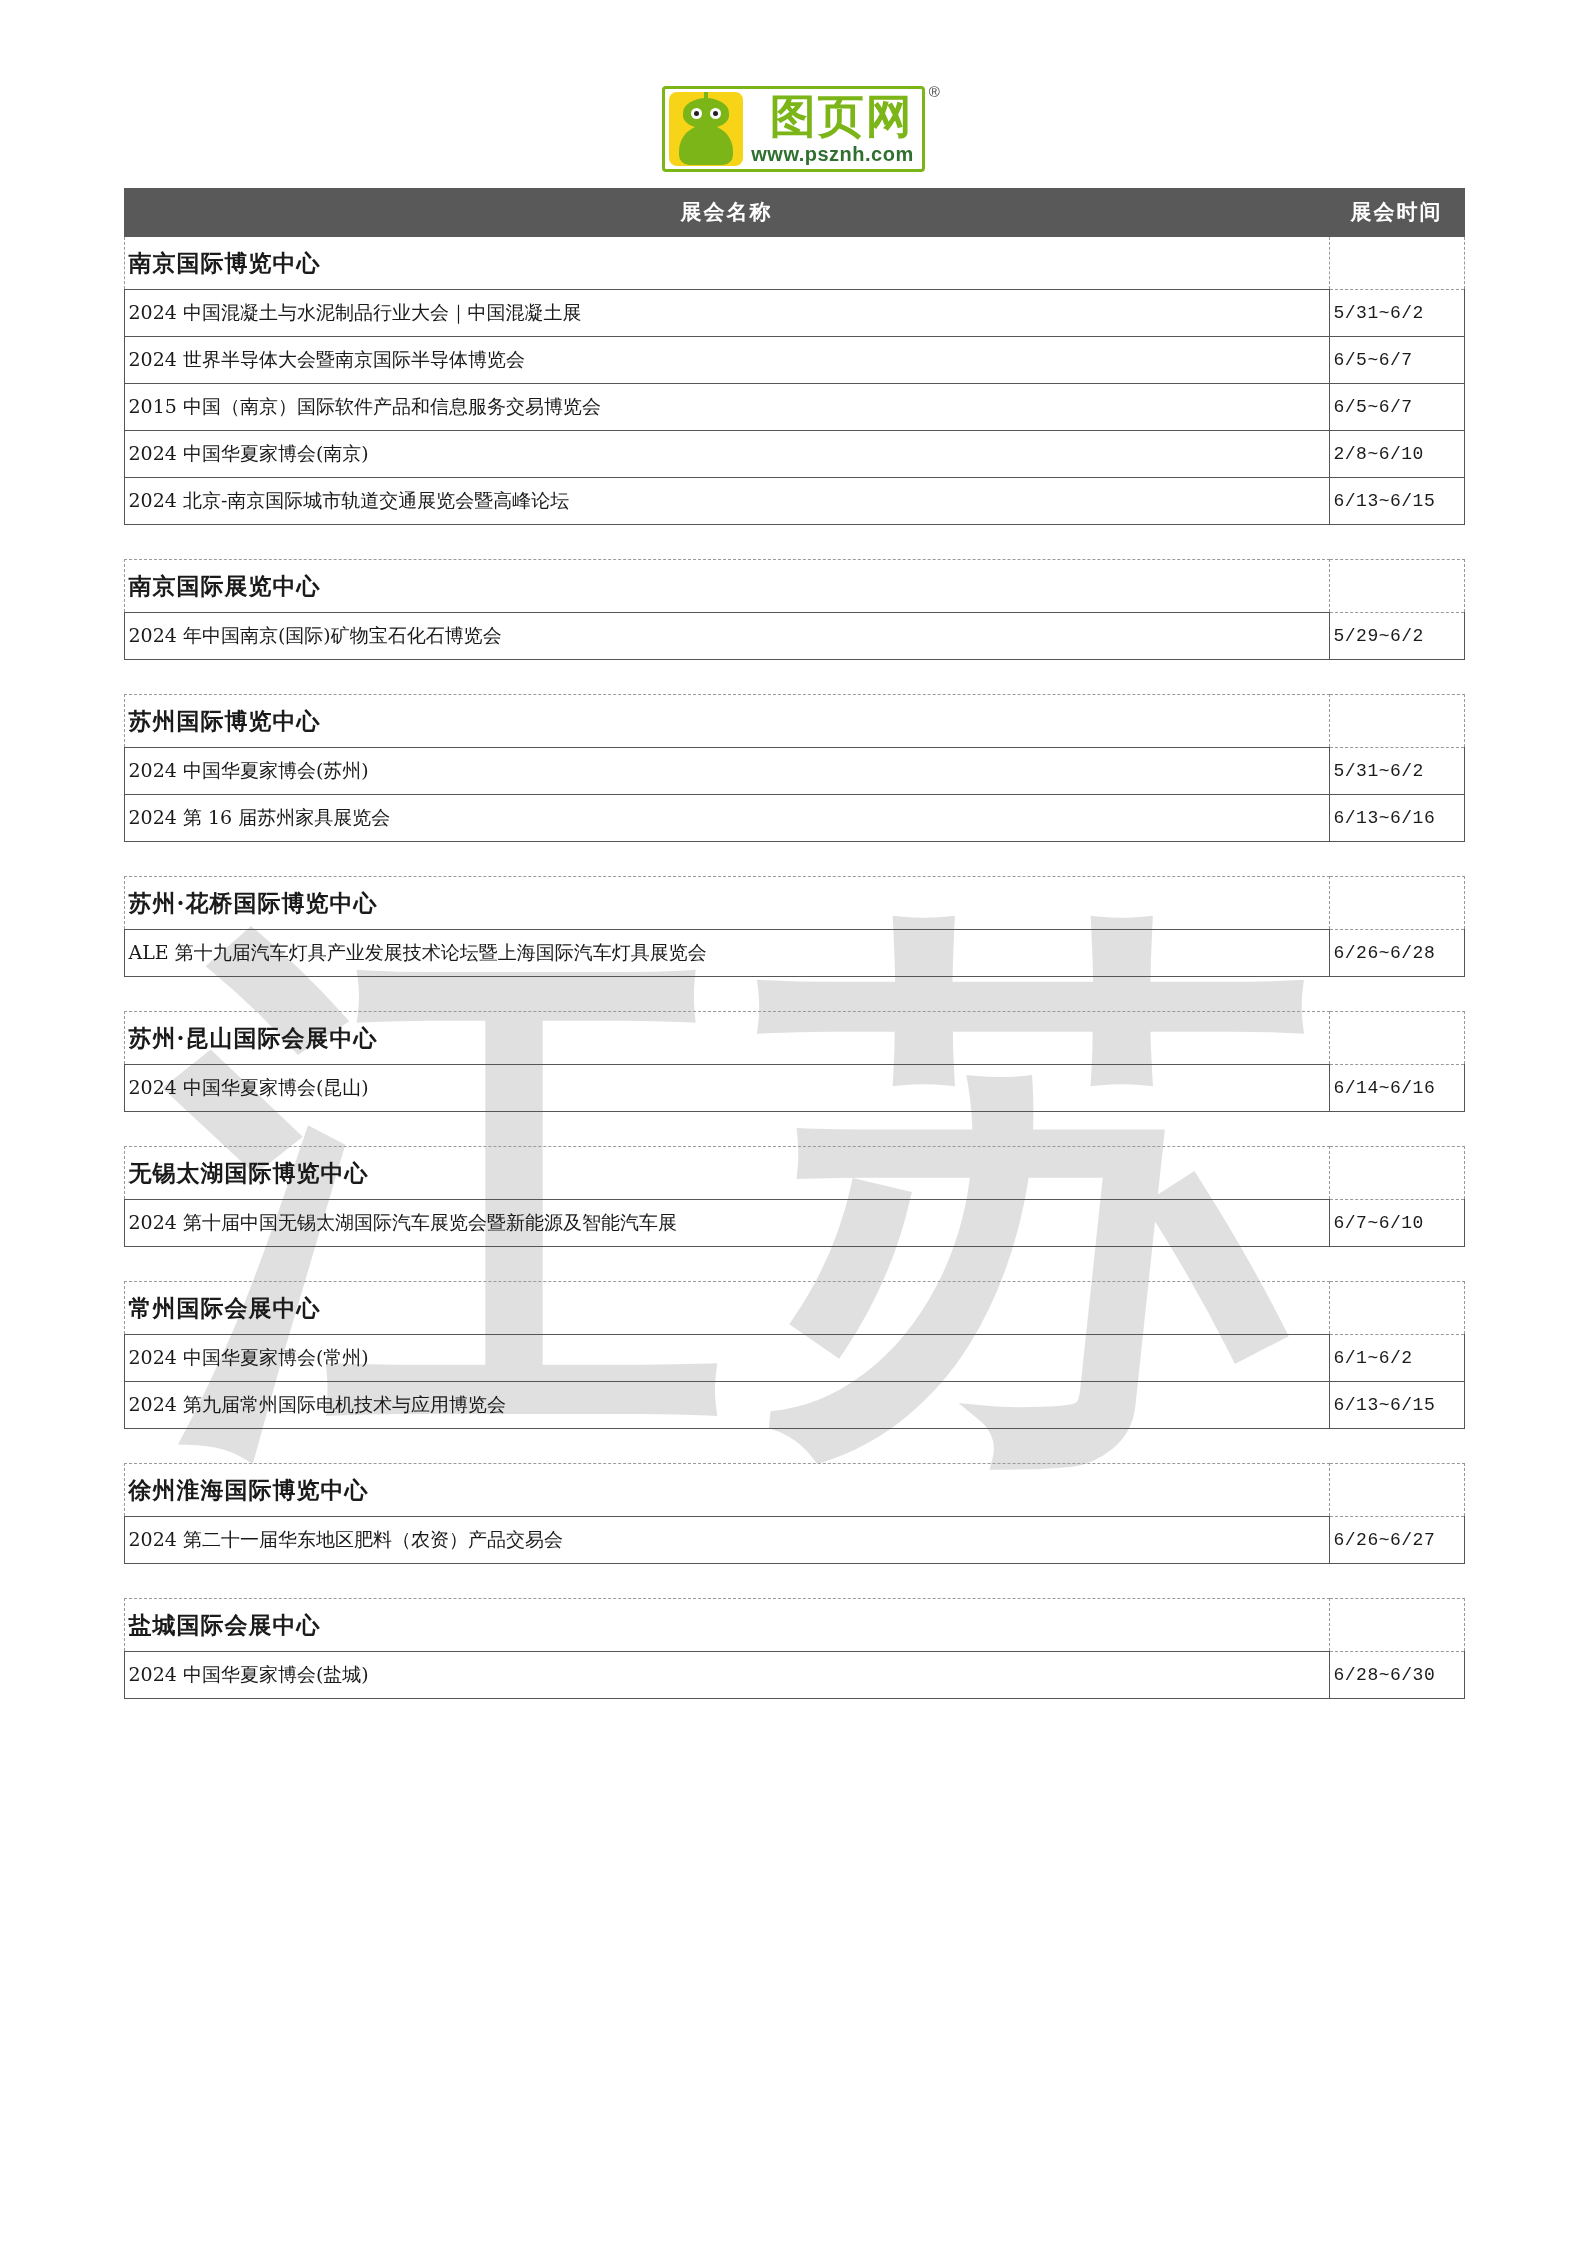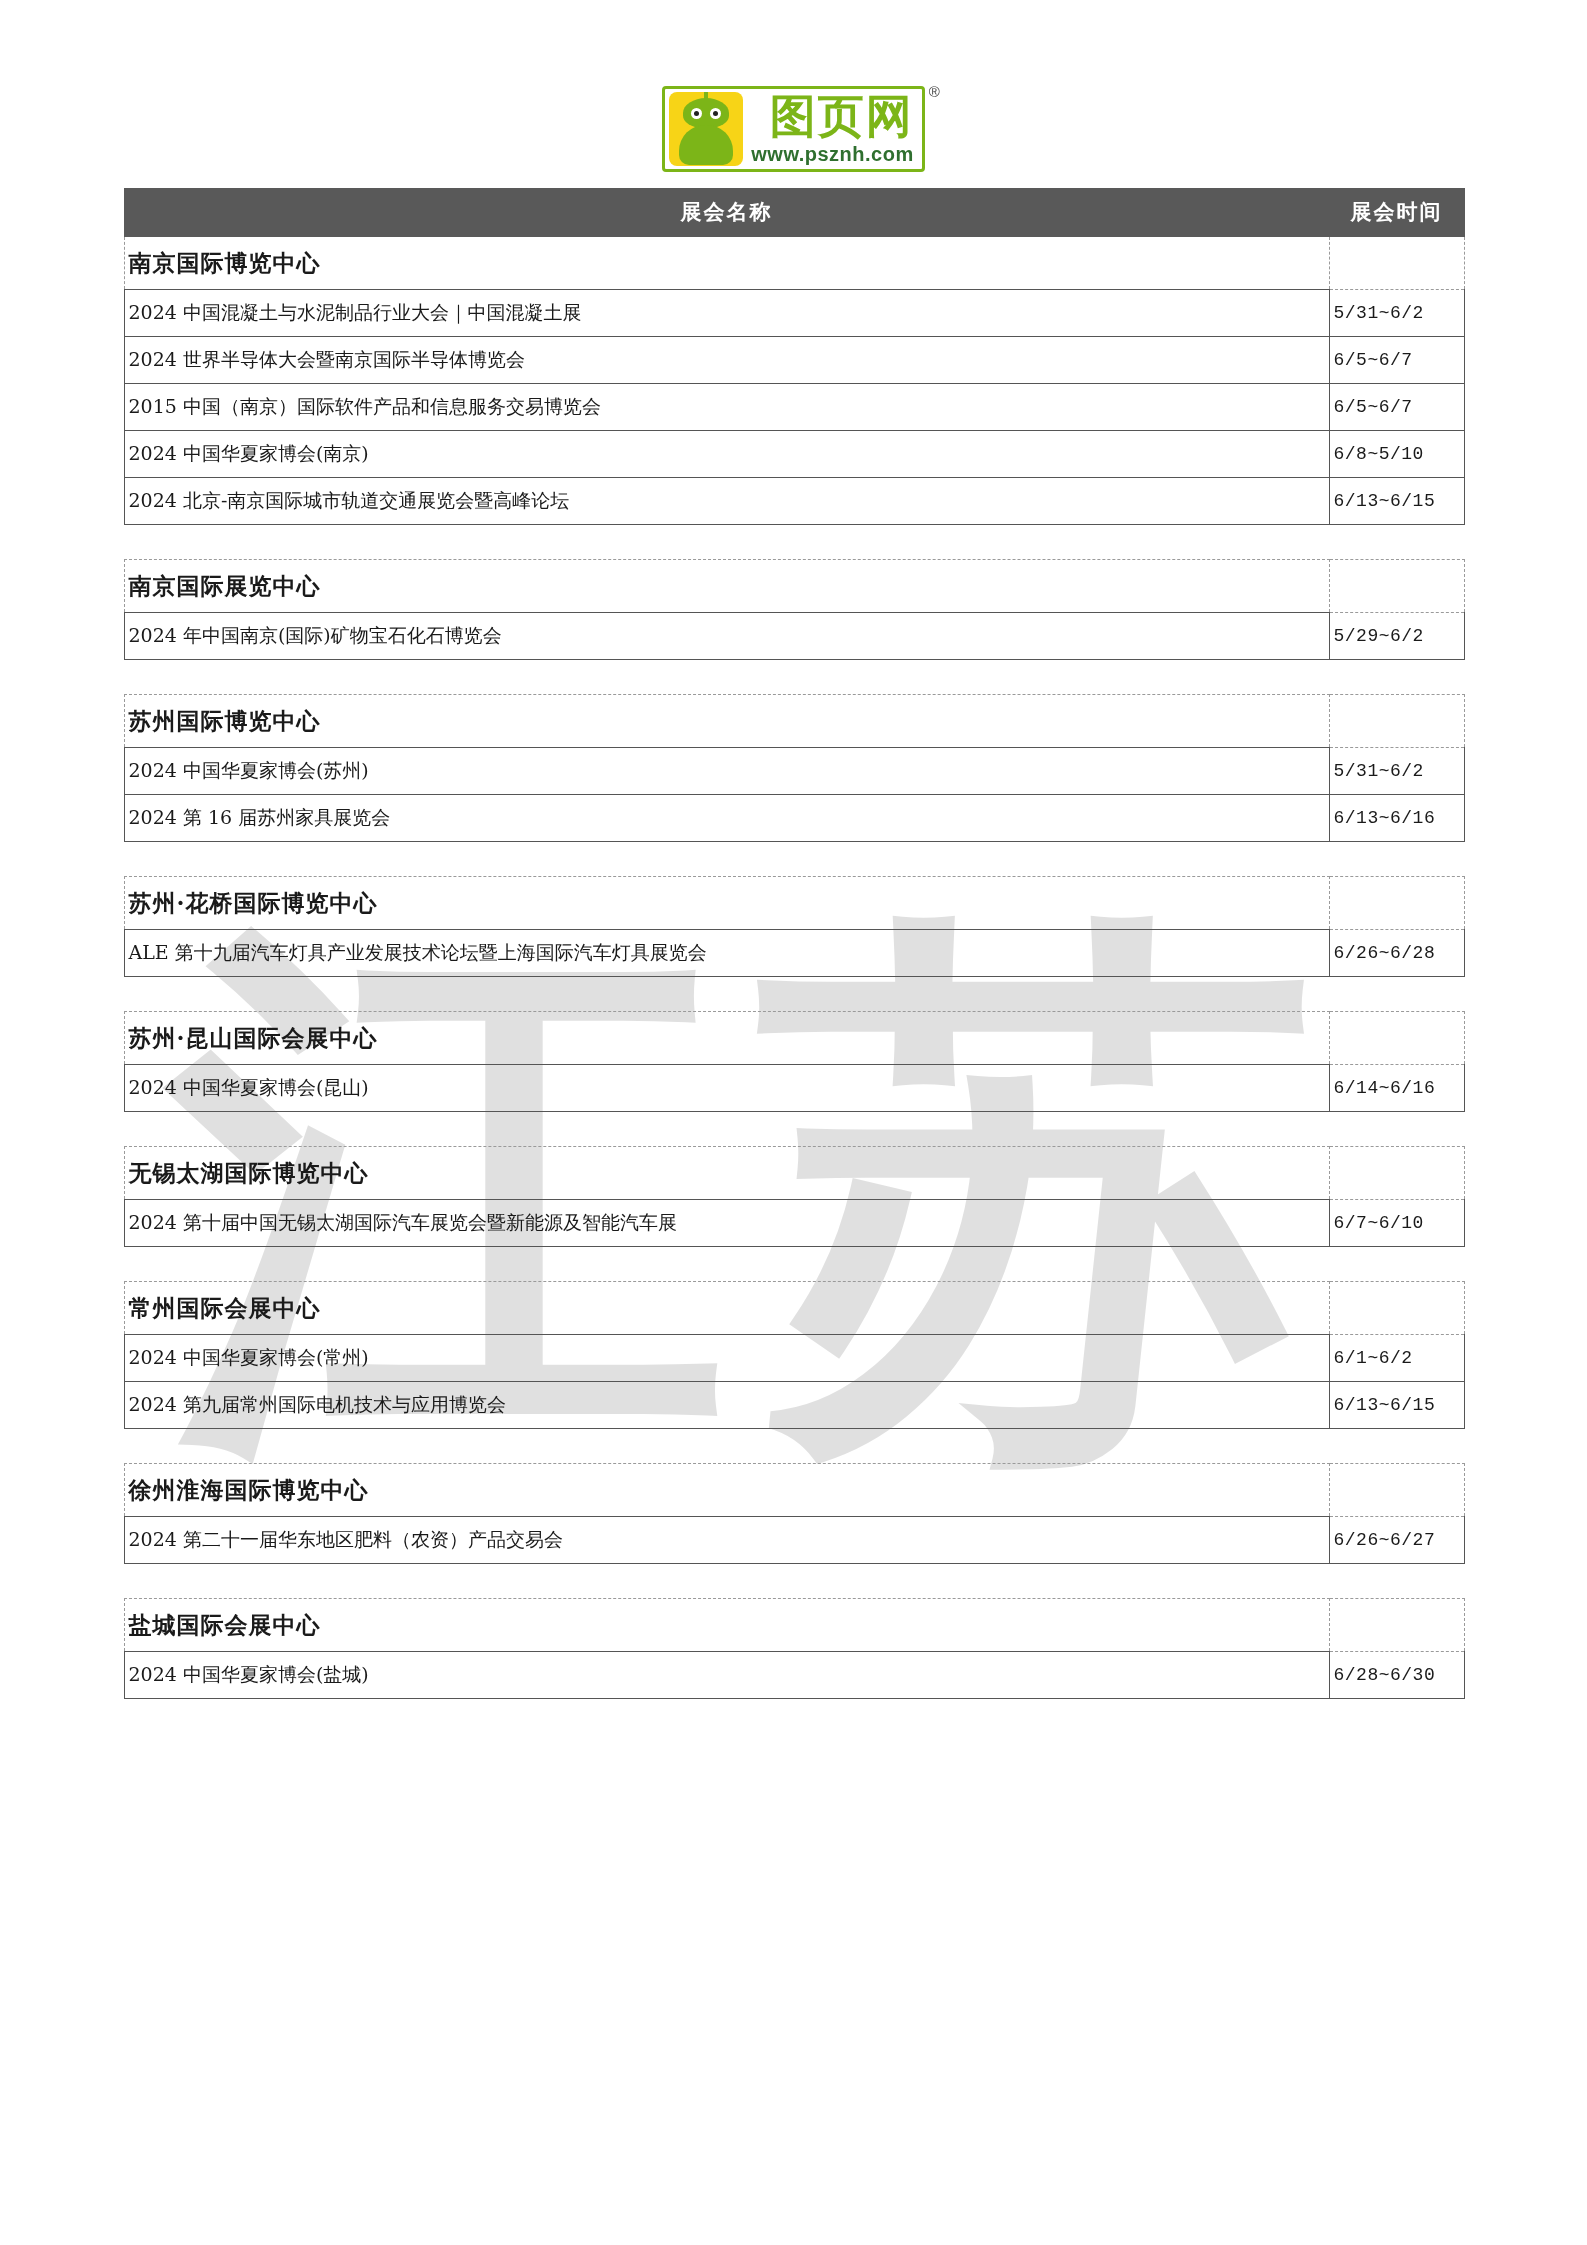--- a/index.html
+++ b/index.html
@@ -261,21 +261,21 @@
           <tr class="evt">
             <td class="name">2024 世界半导体大会暨南京国际半导体博览会</td>
             <td class="date">6/5~6/7</td>
           </tr>
           <tr class="evt">
             <td class="name">2015 中国（南京）国际软件产品和信息服务交易博览会</td>
             <td class="date">6/5~6/7</td>
           </tr>
           <tr class="evt">
             <td class="name">2024 中国华夏家博会(南京)</td>
-            <td class="date">6/8~5/10</td>
+            <td class="date">2/8~6/10</td>
           </tr>
           <tr class="evt">
             <td class="name">2024 北京-南京国际城市轨道交通展览会暨高峰论坛</td>
             <td class="date">6/13~6/15</td>
           </tr>
           <tr class="gap">
             <td colspan="2"></td>
           </tr>
           <tr class="venue">
             <td>南京国际展览中心</td>

